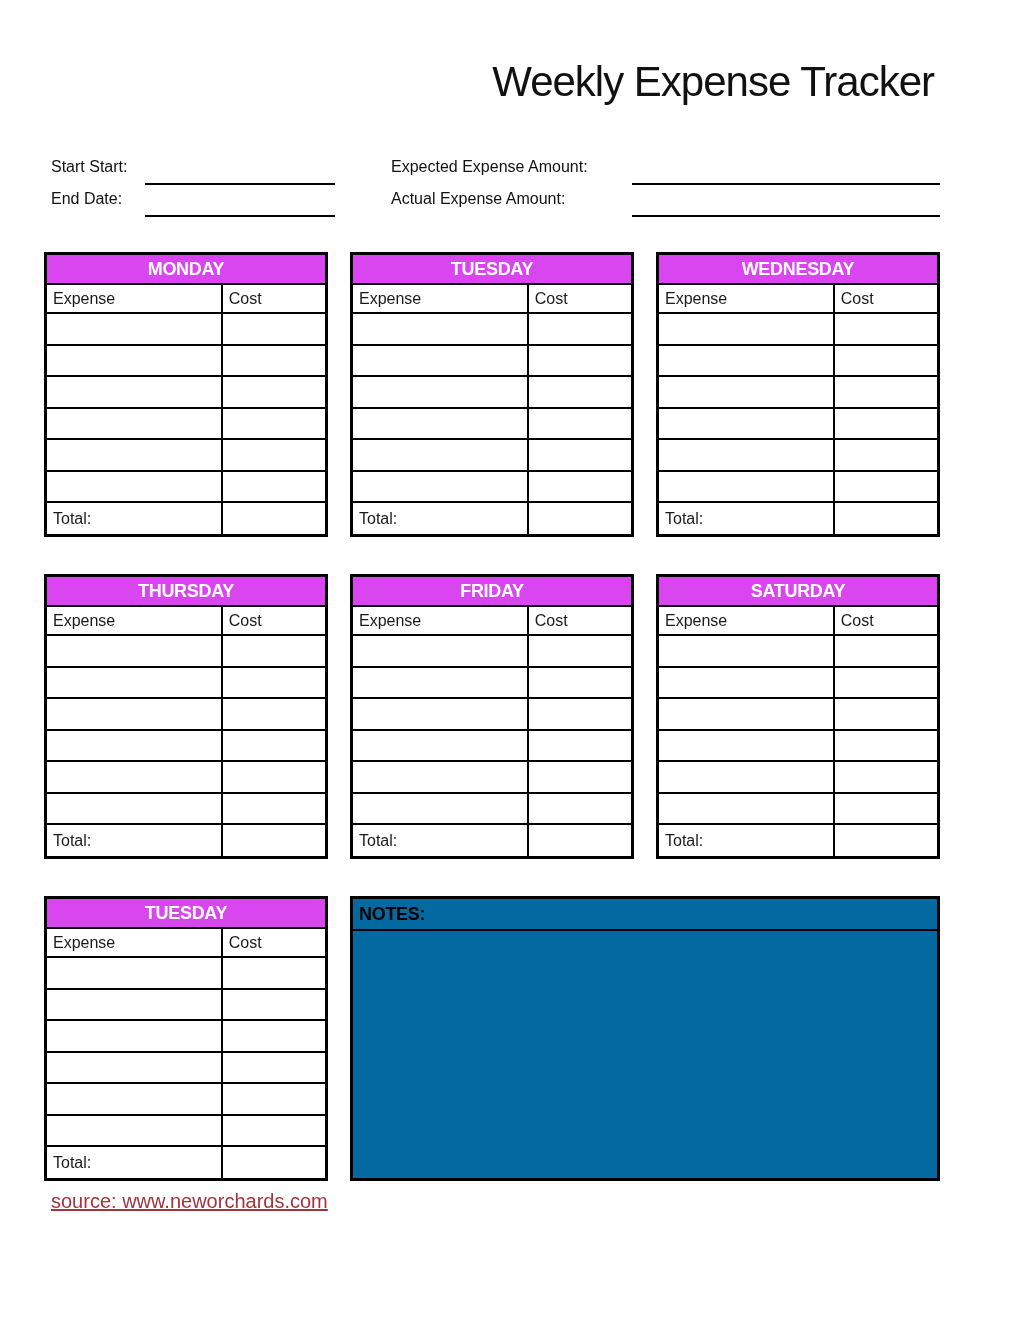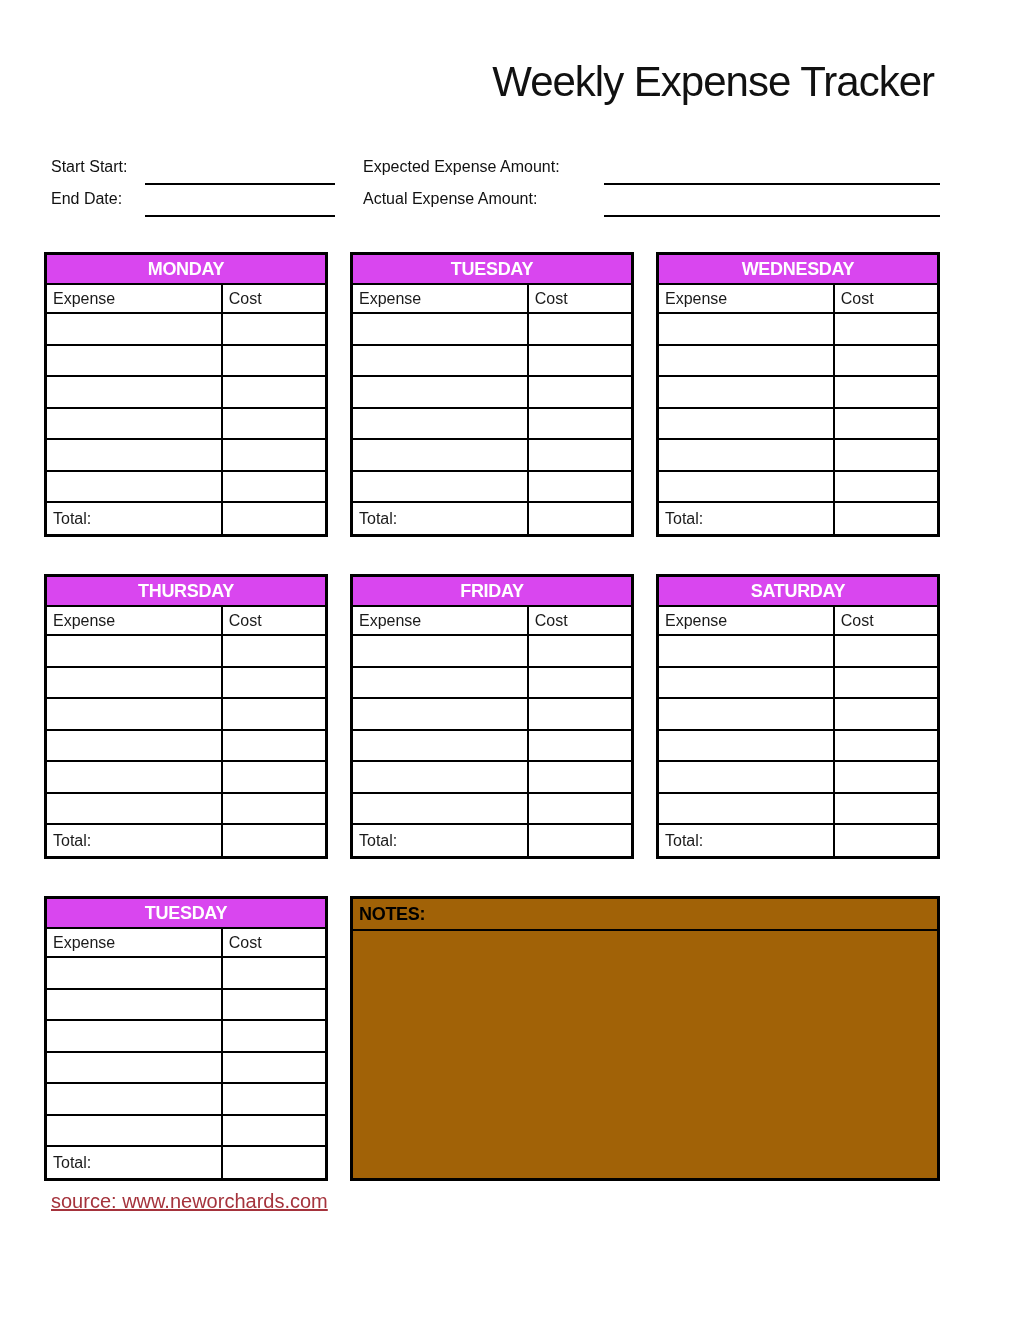--- a/index.html
+++ b/index.html
@@ -34,21 +34,21 @@
   }
   .flabel {
     font-size: 16px;
     line-height: 20px;
     padding-bottom: 8px;
     color: #111111;
     white-space: nowrap;
   }
   .flabel-date  { width: 94px;  margin-left: 7px; }
   .fline-date   { width: 190px; border-bottom: 2px solid #000; height: 100%; }
-  .flabel-amount{ width: 241px; margin-left: 28px; }
+  .flabel-amount{ width: 241px; margin-left: 56px; }
   .fline-amount { flex: 1; border-bottom: 2px solid #000; height: 100%; }
 
   
   .tables-grid {
     margin-top: 35px;
     display: grid;
     grid-template-columns: repeat(3, 1fr);
     column-gap: 22px;
     row-gap: 37px;
   }
@@ -91,21 +91,21 @@
   }
   .cell.expense { border-right: 2px solid #000; }
 
   
   .notes-card {
     grid-column: 2 / 4;
     border: 3px solid #000;
     height: 285px;
     display: flex;
     flex-direction: column;
-    background: #a16207;
+    background: #0369a1;
   }
   .notes-header {
     flex: 0 0 32px;
     border-bottom: 2px solid #000;
     display: flex;
     align-items: center;
     padding: 0 6px;
     font-size: 18px;
     font-weight: 700;
     letter-spacing: -0.3px;

